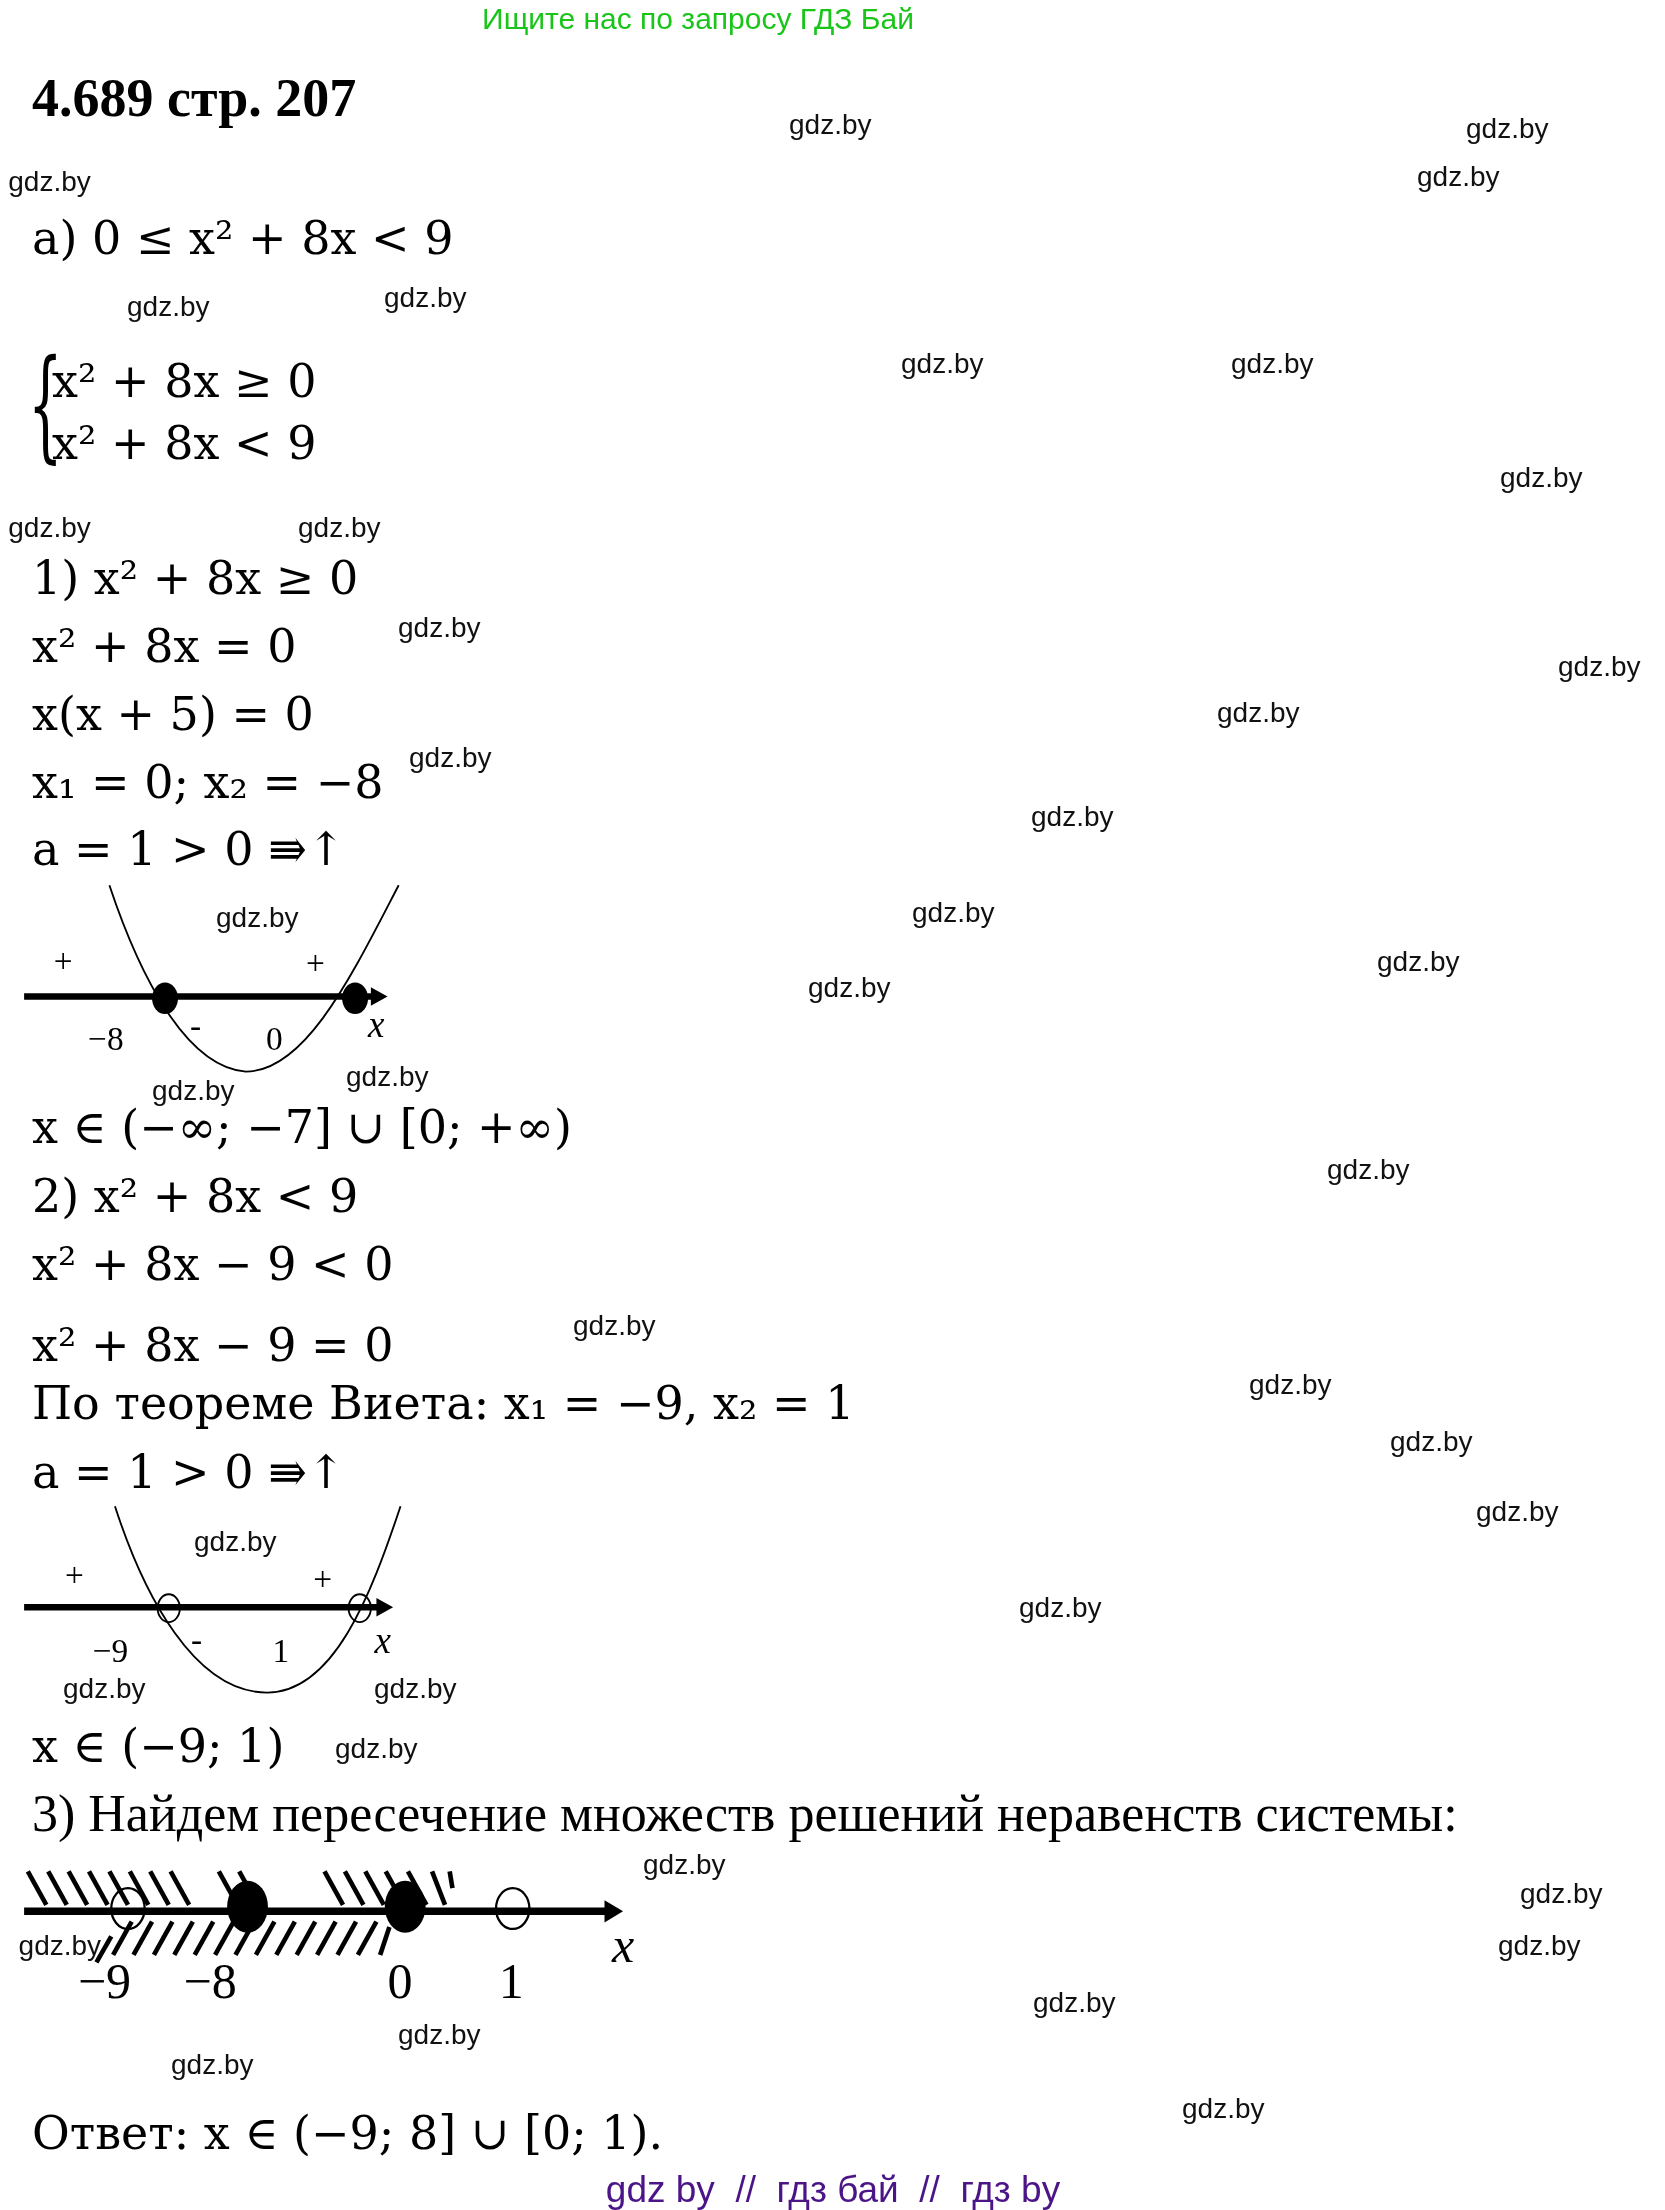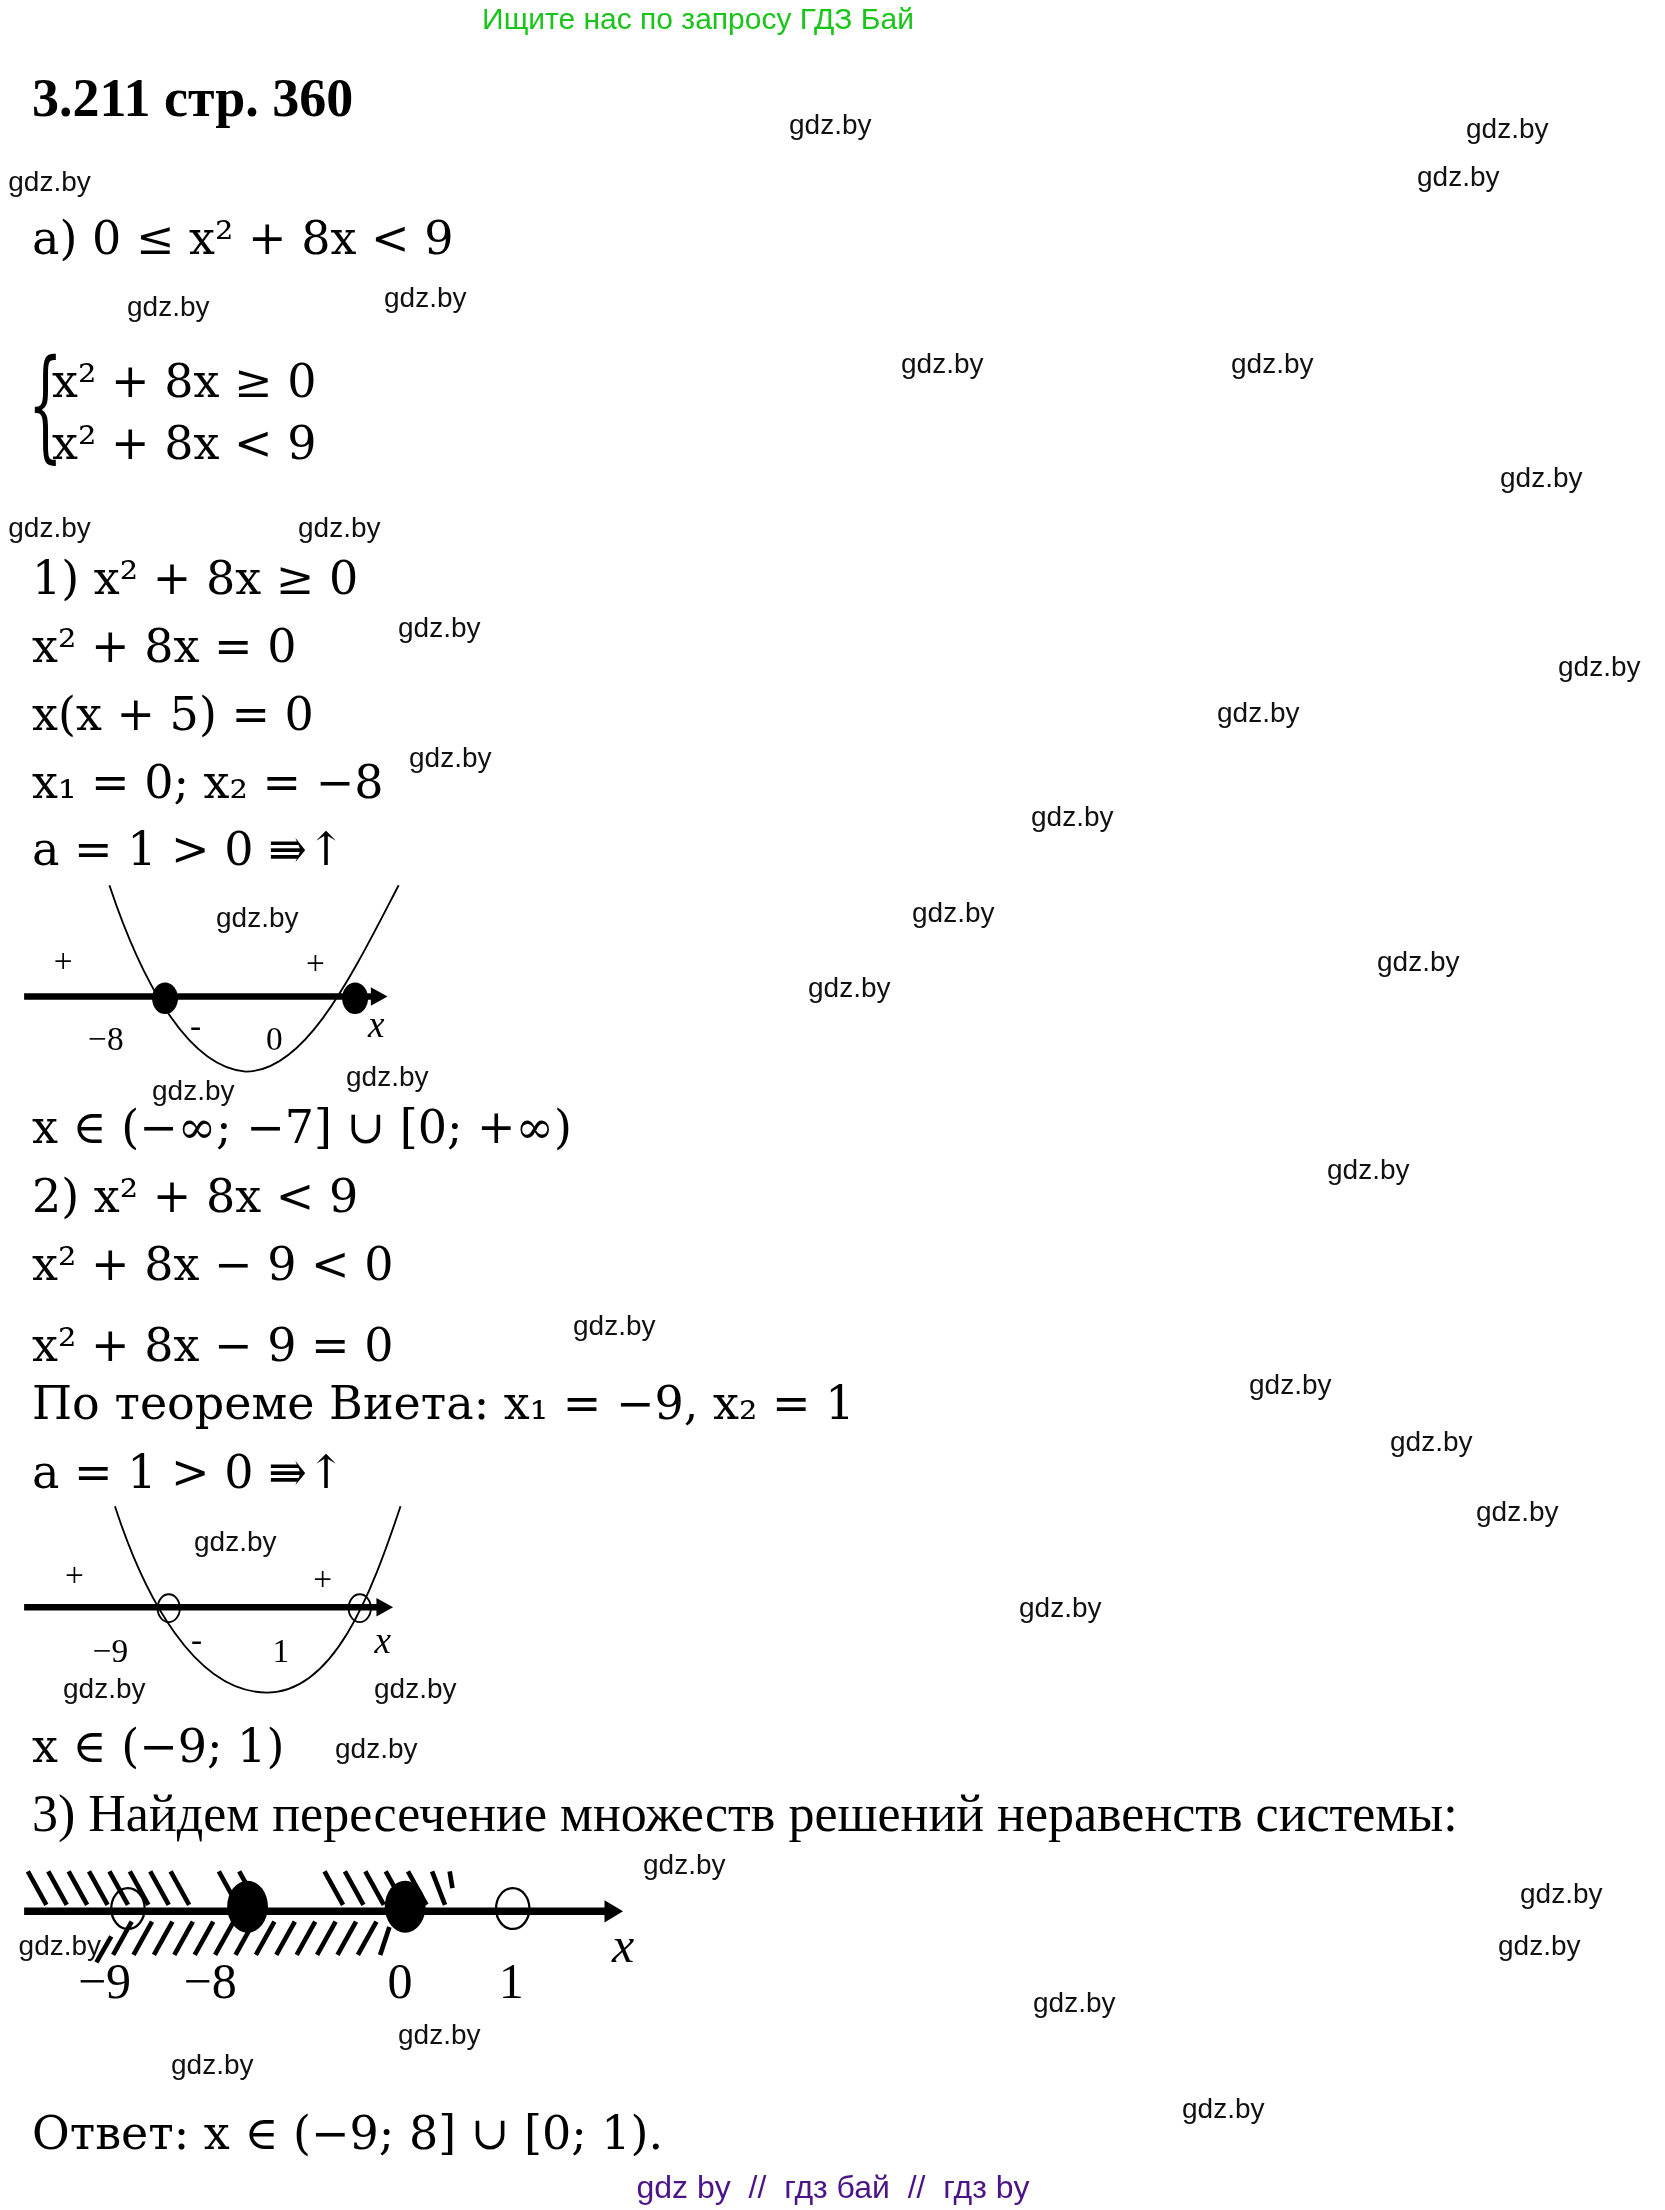--- a/index.html
+++ b/index.html
@@ -2,34 +2,34 @@
 <html style="font-size:15px"><head>
 <meta charset="utf-8">
 <style>
   html, body { margin: 0; padding: 0; background: #ffffff; }
   body { width: 1666px; height: 2210px; position: relative; overflow: hidden;
          font-family: "DejaVu Serif", serif; color: #000; }
   .abs { position: absolute; }
   .top-banner { left: 0; width: 1396px; top: 1.9px; text-align: center;
                 font-family: "Liberation Sans", sans-serif; font-size: 30px; color: #19c519; }
   .footer { left: 0; width: 1666px; top: 2169px; text-align: center;
-            font-family: "Liberation Sans", sans-serif; font-size: 32px; color: #4b1487; white-space: pre; }
+            font-family: "Liberation Sans", sans-serif; font-size: 37px; color: #4b1487; white-space: pre; }
   .title { left: 32px; top: 67px; font-family: "Liberation Serif", serif; font-weight: bold; font-size: 54px; }
   .wm { font-family: "Liberation Sans", sans-serif; font-size: 28px; color: #111; white-space: nowrap; }
   .line { left: 32px; font-family: "DejaVu Serif", serif; font-size: 46px; white-space: nowrap; line-height: 1; }
   .brace { font-size: 121px; font-family: "DejaVu Serif", serif; line-height: 1; font-weight: 100; transform: scaleX(0.45); transform-origin: left top; }
   svg text { font-family: "Liberation Serif", serif; }
   .ru { font-family: "Liberation Serif", serif; font-size: 52px; }
 </style>
 </head>
 <body>
 
 <div class="abs top-banner">Ищите нас по запросу ГДЗ Бай</div>
 
-<div class="abs title">3.211 стр. 360</div>
+<div class="abs title">4.689 стр. 207</div>
 
 <div class="abs line" style="top:215px;">
   <span>а)</span>
   <span>0 ≤ x² + 8x &lt; 9</span>
 </div>
 
 <div class="abs" style="left:28px; top:351px;">
   <div class="abs brace" style="left:0; top:-7.4px;">{</div>
   <div class="abs line" style="left:24px; top:7.4px;">x² + 8x ≥ 0</div>
   <div class="abs line" style="left:24px; top:69px;">x² + 8x &lt; 9</div>

